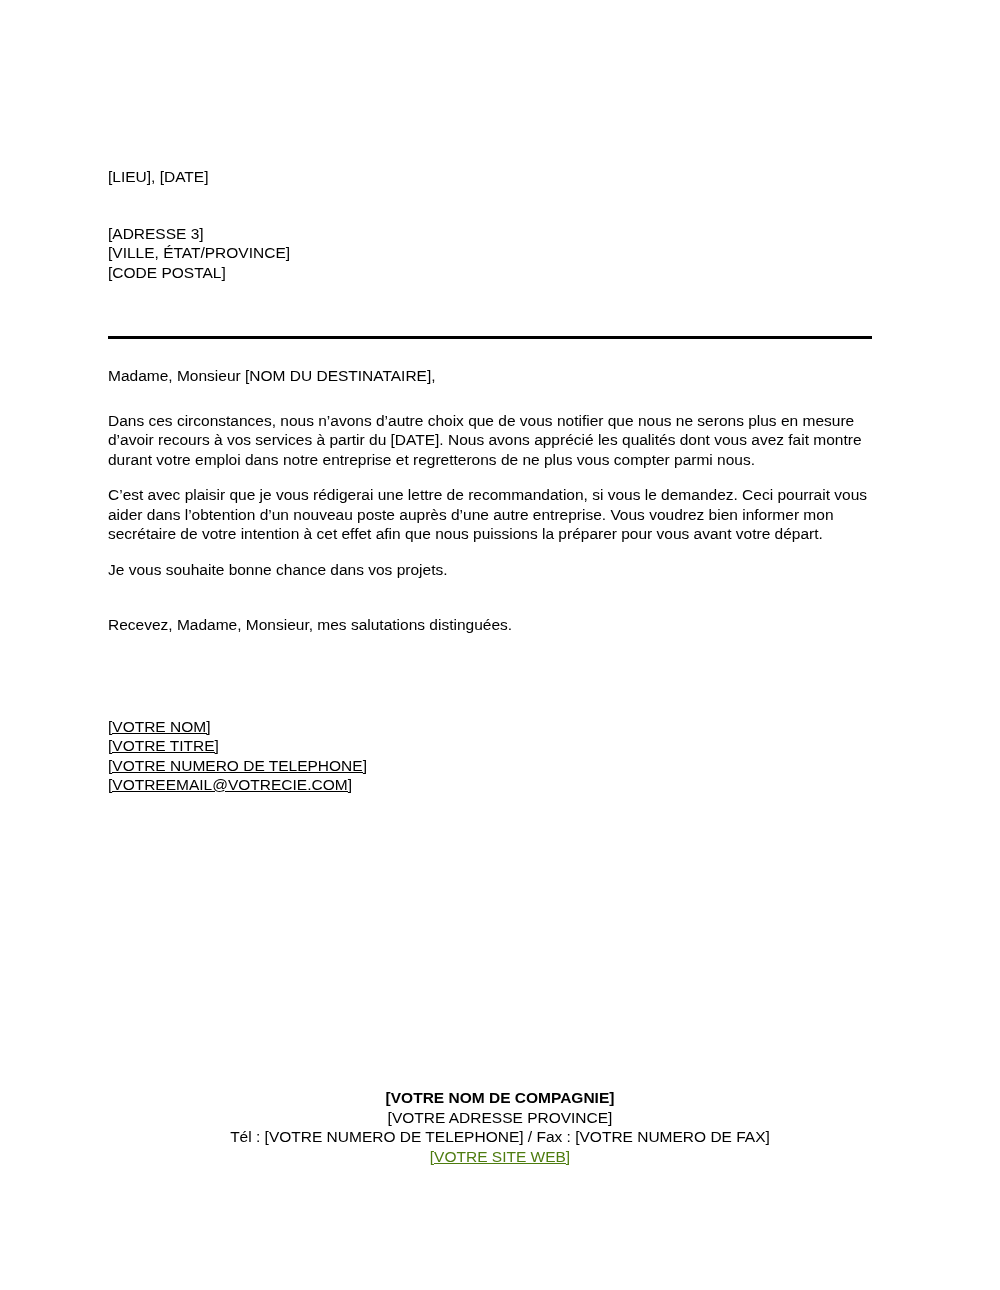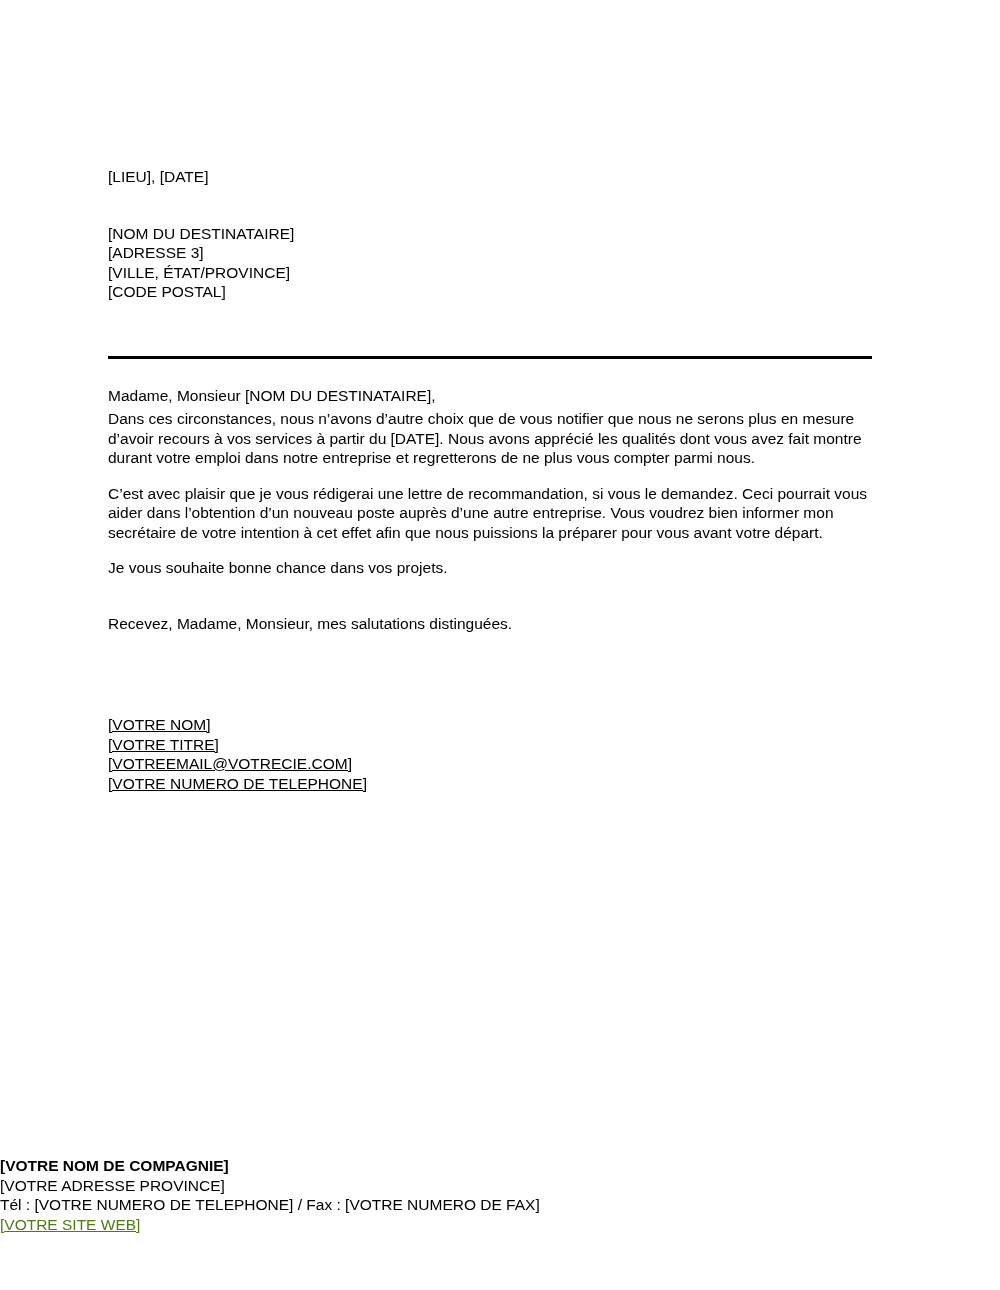--- a/index.html
+++ b/index.html
@@ -22,46 +22,46 @@
   }
   .date-line { margin-bottom: 37px; }
   .recipient { margin-bottom: 54px; }
   .subject { font-weight: bold; }
   .rule {
     border: none;
     border-top: 3px solid #000000;
     height: 0;
     margin: 6px 0 27px 0;
   }
-  .salutation { margin-bottom: 4px; }
+  .salutation { margin-bottom: 25px; }
   .para { margin-bottom: 16px; }
   .para-last { margin-bottom: 36px; }
   .signature { margin-top: 82px; text-decoration: underline; }
   .footer {
     position: absolute;
-    top: 1156px;
+    top: 1088px;
     left: 0;
     width: 1000px;
+    text-align: center;
   }
   .footer-company { font-weight: bold; }
   .footer-link {
     color: #4d7c0f;
     text-decoration: underline;
     cursor: pointer;
   }
 </style>
 </head>
 <body>
 
 <div class="content">
 
   <div class="date-line">[LIEU], [DATE]</div>
 
   <div class="recipient">
-    <div>[NOM DU DESTINATAIRE]</div>
     <div>[ADRESSE 3]</div>
     <div>[VILLE, ÉTAT/PROVINCE]</div>
     <div>[CODE POSTAL]</div>
   </div>
 
 
   <hr class="rule">
 
   <div class="salutation">Madame, Monsieur [NOM DU DESTINATAIRE],</div>
 
@@ -70,22 +70,22 @@
 
   <p class="para">C’est avec plaisir que je vous rédigerai une lettre de recommandation, si vous le demandez. Ceci pourrait vous aider dans l’obtention d’un nouveau poste auprès d’une autre entreprise. Vous voudrez bien informer mon secrétaire de votre intention à cet effet afin que nous puissions la préparer pour vous avant votre départ.</p>
 
   <p class="para para-last">Je vous souhaite bonne chance dans vos projets.</p>
 
   <div class="closing">Recevez, Madame, Monsieur, mes salutations distinguées.</div>
 
   <div class="signature">
     <div>[VOTRE NOM]</div>
     <div>[VOTRE TITRE]</div>
+    <div>[VOTRE NUMERO DE TELEPHONE]</div>
     <div>[VOTREEMAIL@VOTRECIE.COM]</div>
-    <div>[VOTRE NUMERO DE TELEPHONE]</div>
   </div>
 
 </div>
 
 <div class="footer">
   <div class="footer-company">[VOTRE NOM DE COMPAGNIE]</div>
   <div>[VOTRE ADRESSE PROVINCE]</div>
   <div>Tél : [VOTRE NUMERO DE TELEPHONE] / Fax : [VOTRE NUMERO DE FAX]</div>
   <div>
     <a class="footer-link">[VOTRE SITE WEB]</a>

